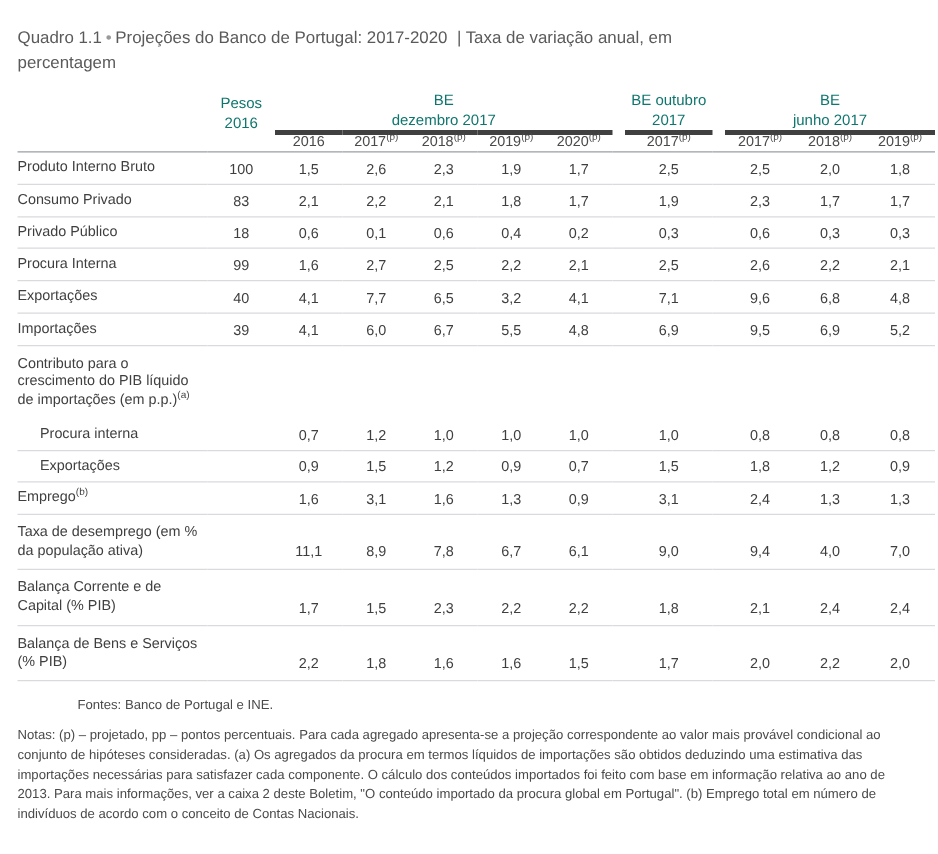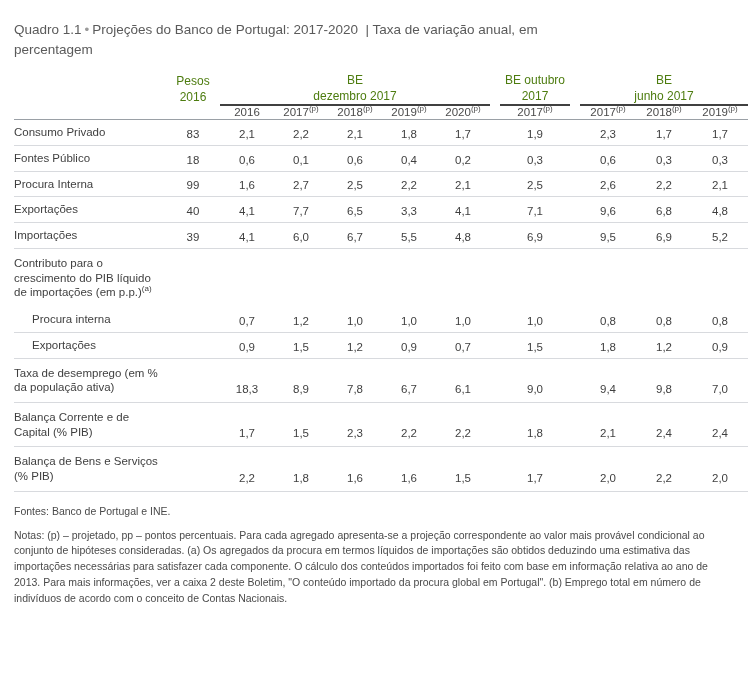--- a/index.html
+++ b/index.html
@@ -49,39 +49,39 @@
   col.c-label { width: 152px; }
   col.c-pesos { width: 54px; }
   col.c-d { width: 54px; }
   col.c-gap { width: 10px; }
   col.c-out { width: 70px; }
   col.c-j { width: 56px; }
 
   .grp-head {
     text-align: center;
     font-size: 12px;
-    color: #4d7c0f;
+    color: #0f766e;
     line-height: 1.3;
     padding-bottom: 3px;
   }
   .grp-head .l2 { display: block; }
   .sub-head {
     text-align: center;
     font-size: 11.5px;
     color: #4a4a4a;
     padding: 2px 0 4px 0;
   }
   .hdr-rule-under td {
     border-bottom: 1px solid #9aa0a6;
     height: 1px;
     font-size: 0;
     line-height: 0;
   }
   .grp-underline {
-    border-bottom: 2px solid #404040;
+    border-bottom: 4px solid #404040;
   }
   tr.data td {
     padding: 5px 0 5px 0;
     border-bottom: 1px solid #d8dade;
   }
   tr.data td.num {
     text-align: center;
   }
   tr.data td.lbl {
     text-align: left;
@@ -98,21 +98,21 @@
     vertical-align: super;
     line-height: 0;
   }
   .notes {
     margin-top: 12px;
     font-size: 10.5px;
     color: #4a4a4a;
     line-height: 1.5;
     width: 700px;
   }
-  .notes .fontes { margin-bottom: 8px; }
+  .notes .fontes { margin-bottom: 8px; margin-left: 48px; }
 </style>
 </head>
 <body>
 
 <div class="page">
 
   <div class="title-block">
     <span>Quadro 1.1</span><span class="sep">•</span><span>Projeções do Banco de Portugal: 2017-2020</span>&nbsp; <span>|</span> <span>Taxa de variação anual, em percentagem</span>
   </div>
 
@@ -168,36 +168,51 @@
         <td class="sub-head"><span>2017</span><sup>(p)</sup></td>
         <td class="sub-head"><span>2018</span><sup>(p)</sup></td>
         <td class="sub-head"><span>2019</span><sup>(p)</sup></td>
       </tr>
       <tr class="hdr-rule-under">
         <td colspan="13"></td>
       </tr>
     </thead>
     <tbody id="tbody">
         <tr class="data">
+          <td class="lbl"><span>Produto Interno Bruto</span></td>
+          <td class="num">100</td>
+          <td class="num">1,5</td>
+          <td class="num">2,6</td>
+          <td class="num">2,3</td>
+          <td class="num">1,9</td>
+          <td class="num">1,7</td>
+          <td></td>
+          <td class="num">2,5</td>
+          <td></td>
+          <td class="num">2,5</td>
+          <td class="num">2,0</td>
+          <td class="num">1,8</td>
+        </tr>
+        <tr class="data">
           <td class="lbl"><span>Consumo Privado</span></td>
           <td class="num">83</td>
           <td class="num">2,1</td>
           <td class="num">2,2</td>
           <td class="num">2,1</td>
           <td class="num">1,8</td>
           <td class="num">1,7</td>
           <td></td>
           <td class="num">1,9</td>
           <td></td>
           <td class="num">2,3</td>
           <td class="num">1,7</td>
           <td class="num">1,7</td>
         </tr>
         <tr class="data">
-          <td class="lbl"><span>Fontes Público</span></td>
+          <td class="lbl"><span>Privado Público</span></td>
           <td class="num">18</td>
           <td class="num">0,6</td>
           <td class="num">0,1</td>
           <td class="num">0,6</td>
           <td class="num">0,4</td>
           <td class="num">0,2</td>
           <td></td>
           <td class="num">0,3</td>
           <td></td>
           <td class="num">0,6</td>
@@ -218,21 +233,21 @@
           <td class="num">2,6</td>
           <td class="num">2,2</td>
           <td class="num">2,1</td>
         </tr>
         <tr class="data">
           <td class="lbl"><span>Exportações</span></td>
           <td class="num">40</td>
           <td class="num">4,1</td>
           <td class="num">7,7</td>
           <td class="num">6,5</td>
-          <td class="num">3,3</td>
+          <td class="num">3,2</td>
           <td class="num">4,1</td>
           <td></td>
           <td class="num">7,1</td>
           <td></td>
           <td class="num">9,6</td>
           <td class="num">6,8</td>
           <td class="num">4,8</td>
         </tr>
         <tr class="data">
           <td class="lbl"><span>Importações</span></td>
@@ -287,33 +302,48 @@
           <td class="num">1,2</td>
           <td class="num">0,9</td>
           <td class="num">0,7</td>
           <td></td>
           <td class="num">1,5</td>
           <td></td>
           <td class="num">1,8</td>
           <td class="num">1,2</td>
           <td class="num">0,9</td>
         </tr>
+        <tr class="data">
+          <td class="lbl"><span>Emprego</span><sup>(b)</sup></td>
+          <td class="num"></td>
+          <td class="num">1,6</td>
+          <td class="num">3,1</td>
+          <td class="num">1,6</td>
+          <td class="num">1,3</td>
+          <td class="num">0,9</td>
+          <td></td>
+          <td class="num">3,1</td>
+          <td></td>
+          <td class="num">2,4</td>
+          <td class="num">1,3</td>
+          <td class="num">1,3</td>
+        </tr>
         <tr class="data tall">
           <td class="lbl"><span>Taxa de desemprego (em % da população ativa)</span></td>
           <td class="num"></td>
-          <td class="num">18,3</td>
+          <td class="num">11,1</td>
           <td class="num">8,9</td>
           <td class="num">7,8</td>
           <td class="num">6,7</td>
           <td class="num">6,1</td>
           <td></td>
           <td class="num">9,0</td>
           <td></td>
           <td class="num">9,4</td>
-          <td class="num">9,8</td>
+          <td class="num">4,0</td>
           <td class="num">7,0</td>
         </tr>
         <tr class="data tall">
           <td class="lbl"><span>Balança Corrente e de Capital (% PIB)</span></td>
           <td class="num"></td>
           <td class="num">1,7</td>
           <td class="num">1,5</td>
           <td class="num">2,3</td>
           <td class="num">2,2</td>
           <td class="num">2,2</td>

